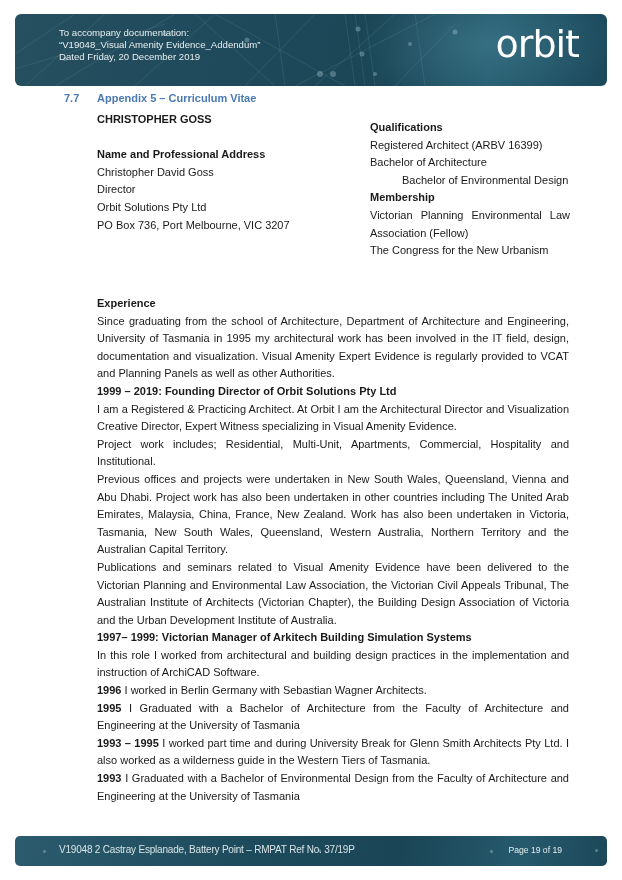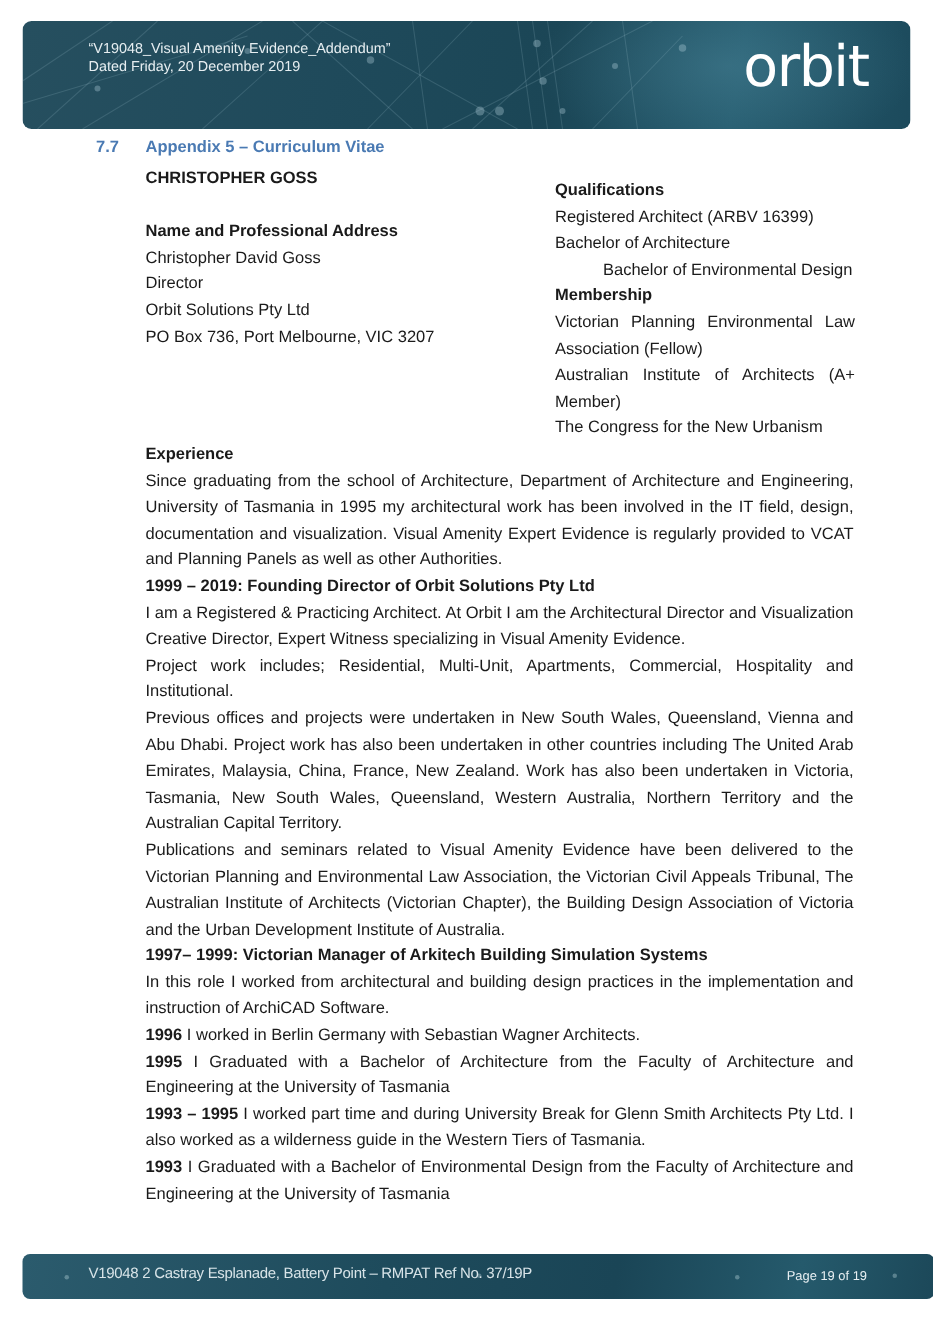--- a/index.html
+++ b/index.html
@@ -128,21 +128,20 @@
     
     .footer {
       position: absolute;
       left: 15px;
       top: 836px;
       width: 592px;
       height: 30px;
       border-radius: 5px;
       overflow: hidden;
       background: linear-gradient(100deg, #2b5b6d 0%, #1e4b5c 40%, #1a4556 65%, #255a6c 85%, #1c4859 100%);
-      padding-left: 16px;
     }
     .footer-left {
       position: absolute;
       left: 44px;
       top: 8px;
       font-size: 10px;
       color: #d8e4e8;
       white-space: nowrap;
       letter-spacing: -0.2px;
     }
@@ -191,20 +190,21 @@
       <circle cx="343" cy="15" r="2.5"></circle>
       <circle cx="347" cy="40" r="2.5"></circle>
       <circle cx="360" cy="60" r="2"></circle>
       <circle cx="395" cy="30" r="2"></circle>
       <circle cx="440" cy="18" r="2.5"></circle>
       <circle cx="305" cy="60" r="3"></circle>
       <circle cx="318" cy="60" r="3"></circle>
     </g>
   </svg>
   <div class="banner-text">
+    <div>To accompany documentation:</div>
     <div>“V19048_Visual Amenity Evidence_Addendum”</div>
     <div>Dated Friday, 20 December 2019</div>
   </div>
   <div class="logo">
     <div class="logo-word">orbit</div>
     <div class="logo-sub">VISUALIZATION</div>
   </div>
 </div>
 
 <div class="section-heading">
@@ -221,21 +221,20 @@
   <div style="white-space:nowrap;">PO Box 736, Port Melbourne, VIC 3207</div>
 </div>
 
 <div class="col col-right">
   <div class="b">Qualifications</div>
   <div style="white-space:nowrap;">Registered Architect (ARBV 16399)</div>
   <div>Bachelor of Architecture</div>
   <div style="white-space:nowrap;padding-left:32px;">Bachelor of Environmental Design</div>
   <div class="b">Membership</div>
   <div class="justify">Victorian Planning Environmental Law Association (Fellow)</div>
-  <div class="justify">Australian Institute of Architects (A+ Member)</div>
   <div style="white-space:nowrap;">The Congress for the New Urbanism</div>
 </div>
 
 <div class="main">
   <p class="b">Experience</p>
   <p>Since graduating from the school of Architecture, Department of Architecture and Engineering, University of Tasmania in 1995 my architectural work has been involved in the IT field, design, documentation and visualization. Visual Amenity Expert Evidence is regularly provided to VCAT and Planning Panels as well as other Authorities.</p>
   <p class="b">1999 – 2019: Founding Director of Orbit Solutions Pty Ltd</p>
   <p>I am a Registered &amp; Practicing Architect.  At Orbit I am the Architectural Director and Visualization Creative Director, Expert Witness specializing in Visual Amenity Evidence.</p>
   <p>Project work includes; Residential, Multi-Unit, Apartments, Commercial, Hospitality and Institutional.</p>
   <p>Previous offices and projects were undertaken in New South Wales, Queensland, Vienna and Abu Dhabi.  Project work has also been undertaken in other countries including The United Arab Emirates, Malaysia, China, France, New Zealand.  Work has also been undertaken in Victoria, Tasmania, New South Wales, Queensland, Western Australia, Northern Territory and the Australian Capital Territory.</p>

